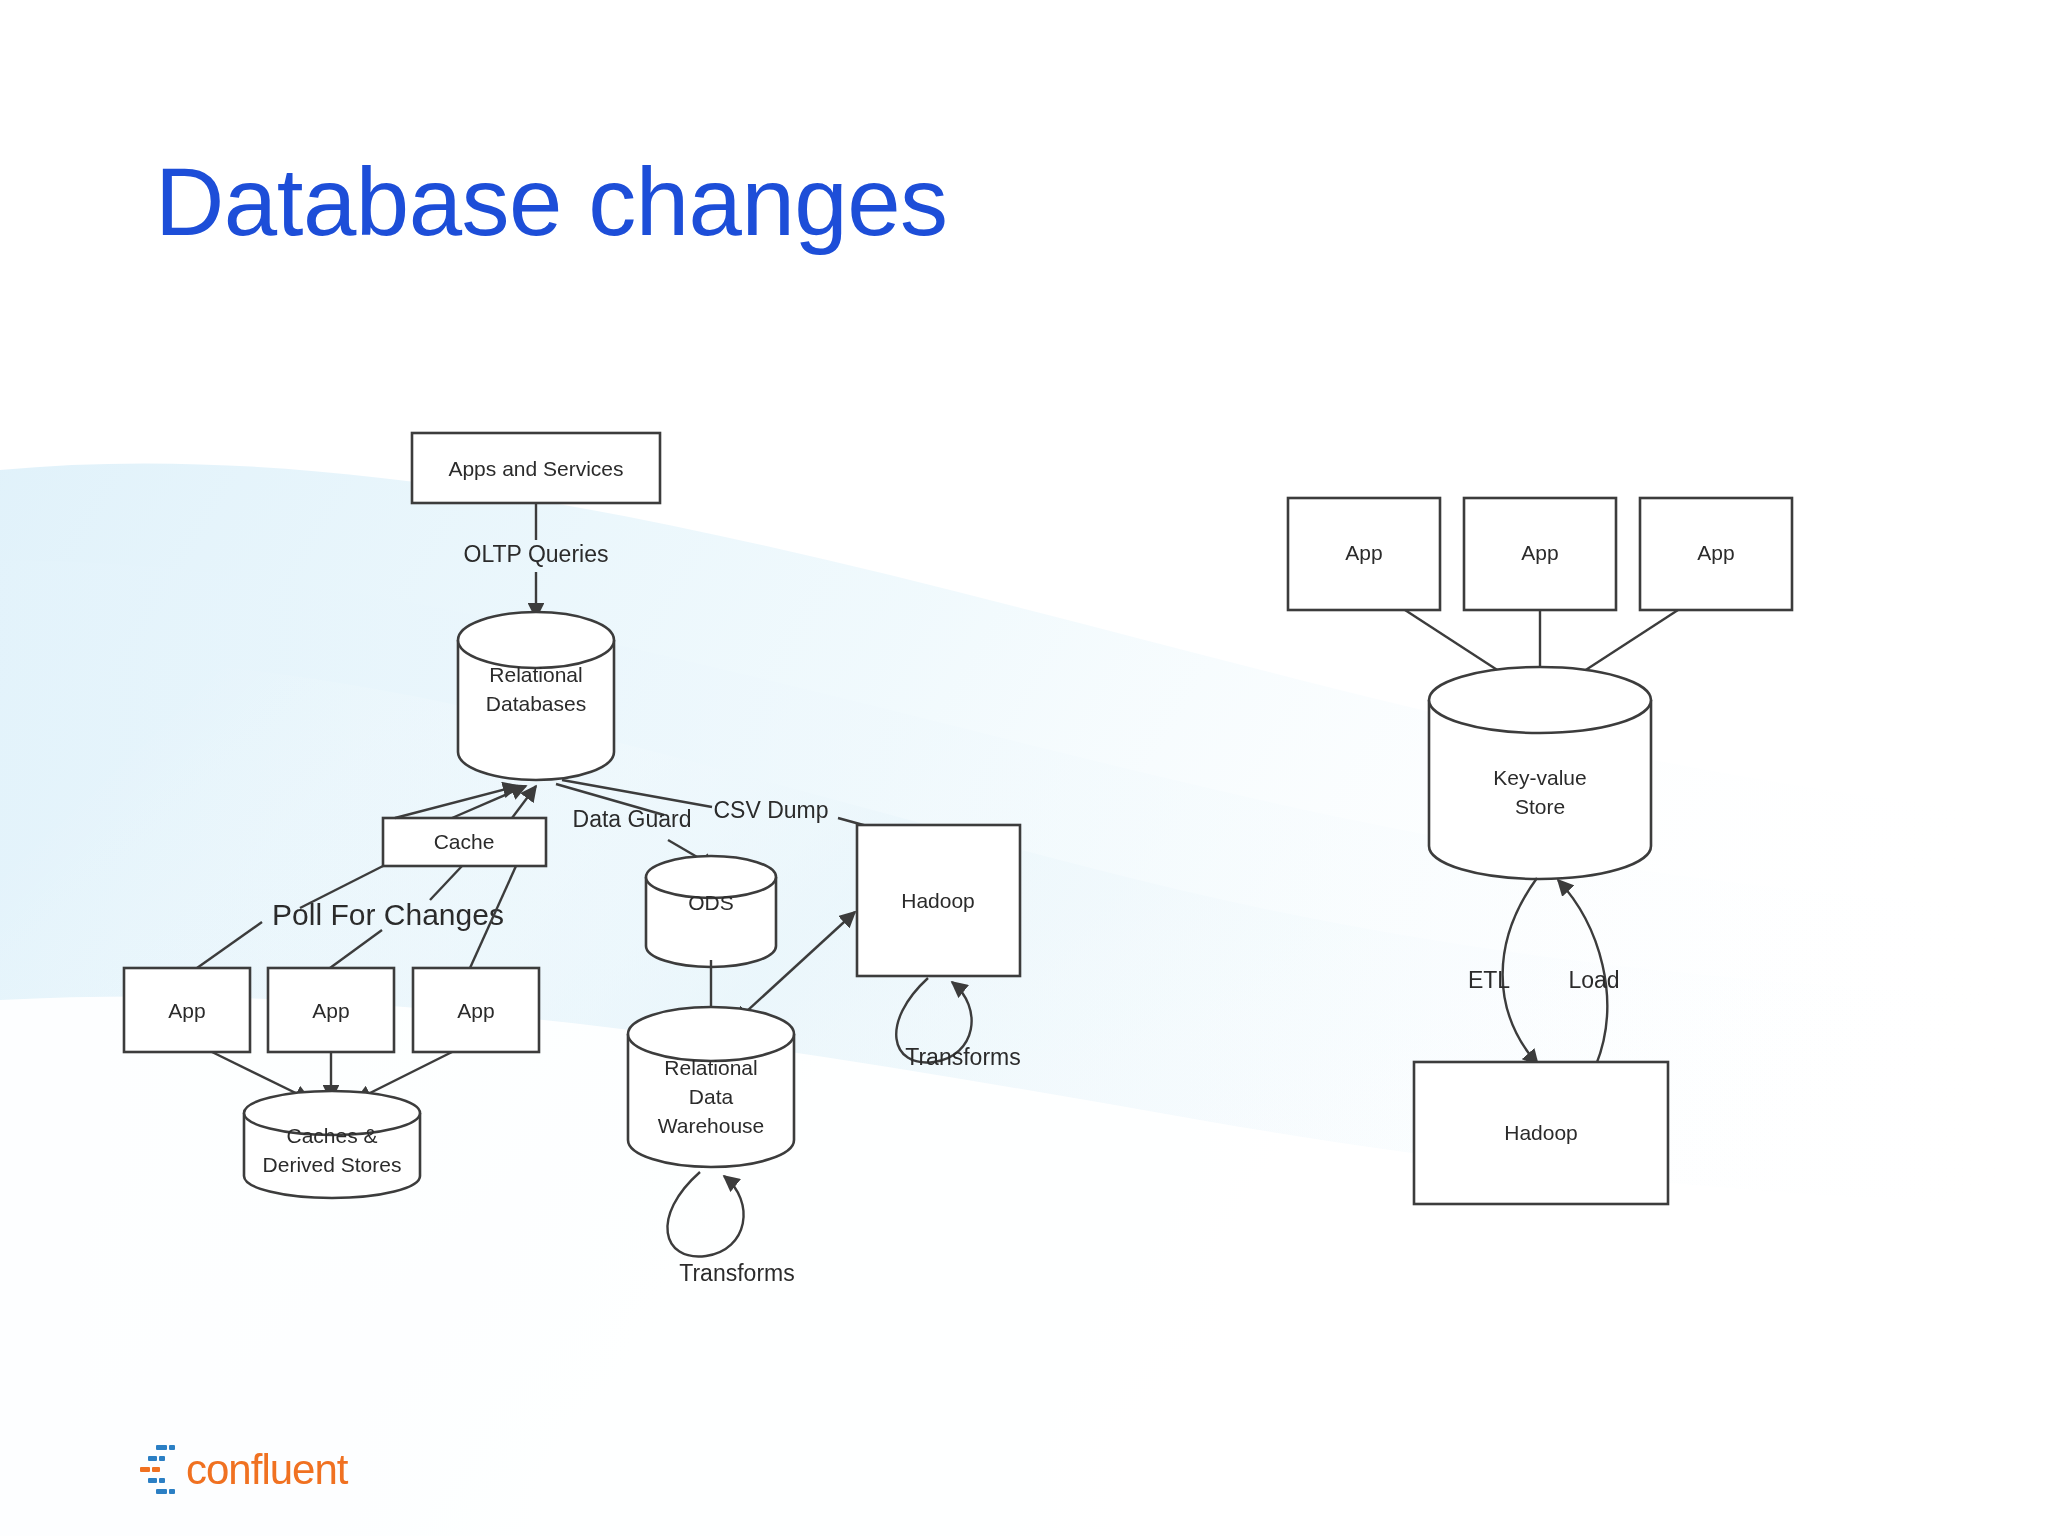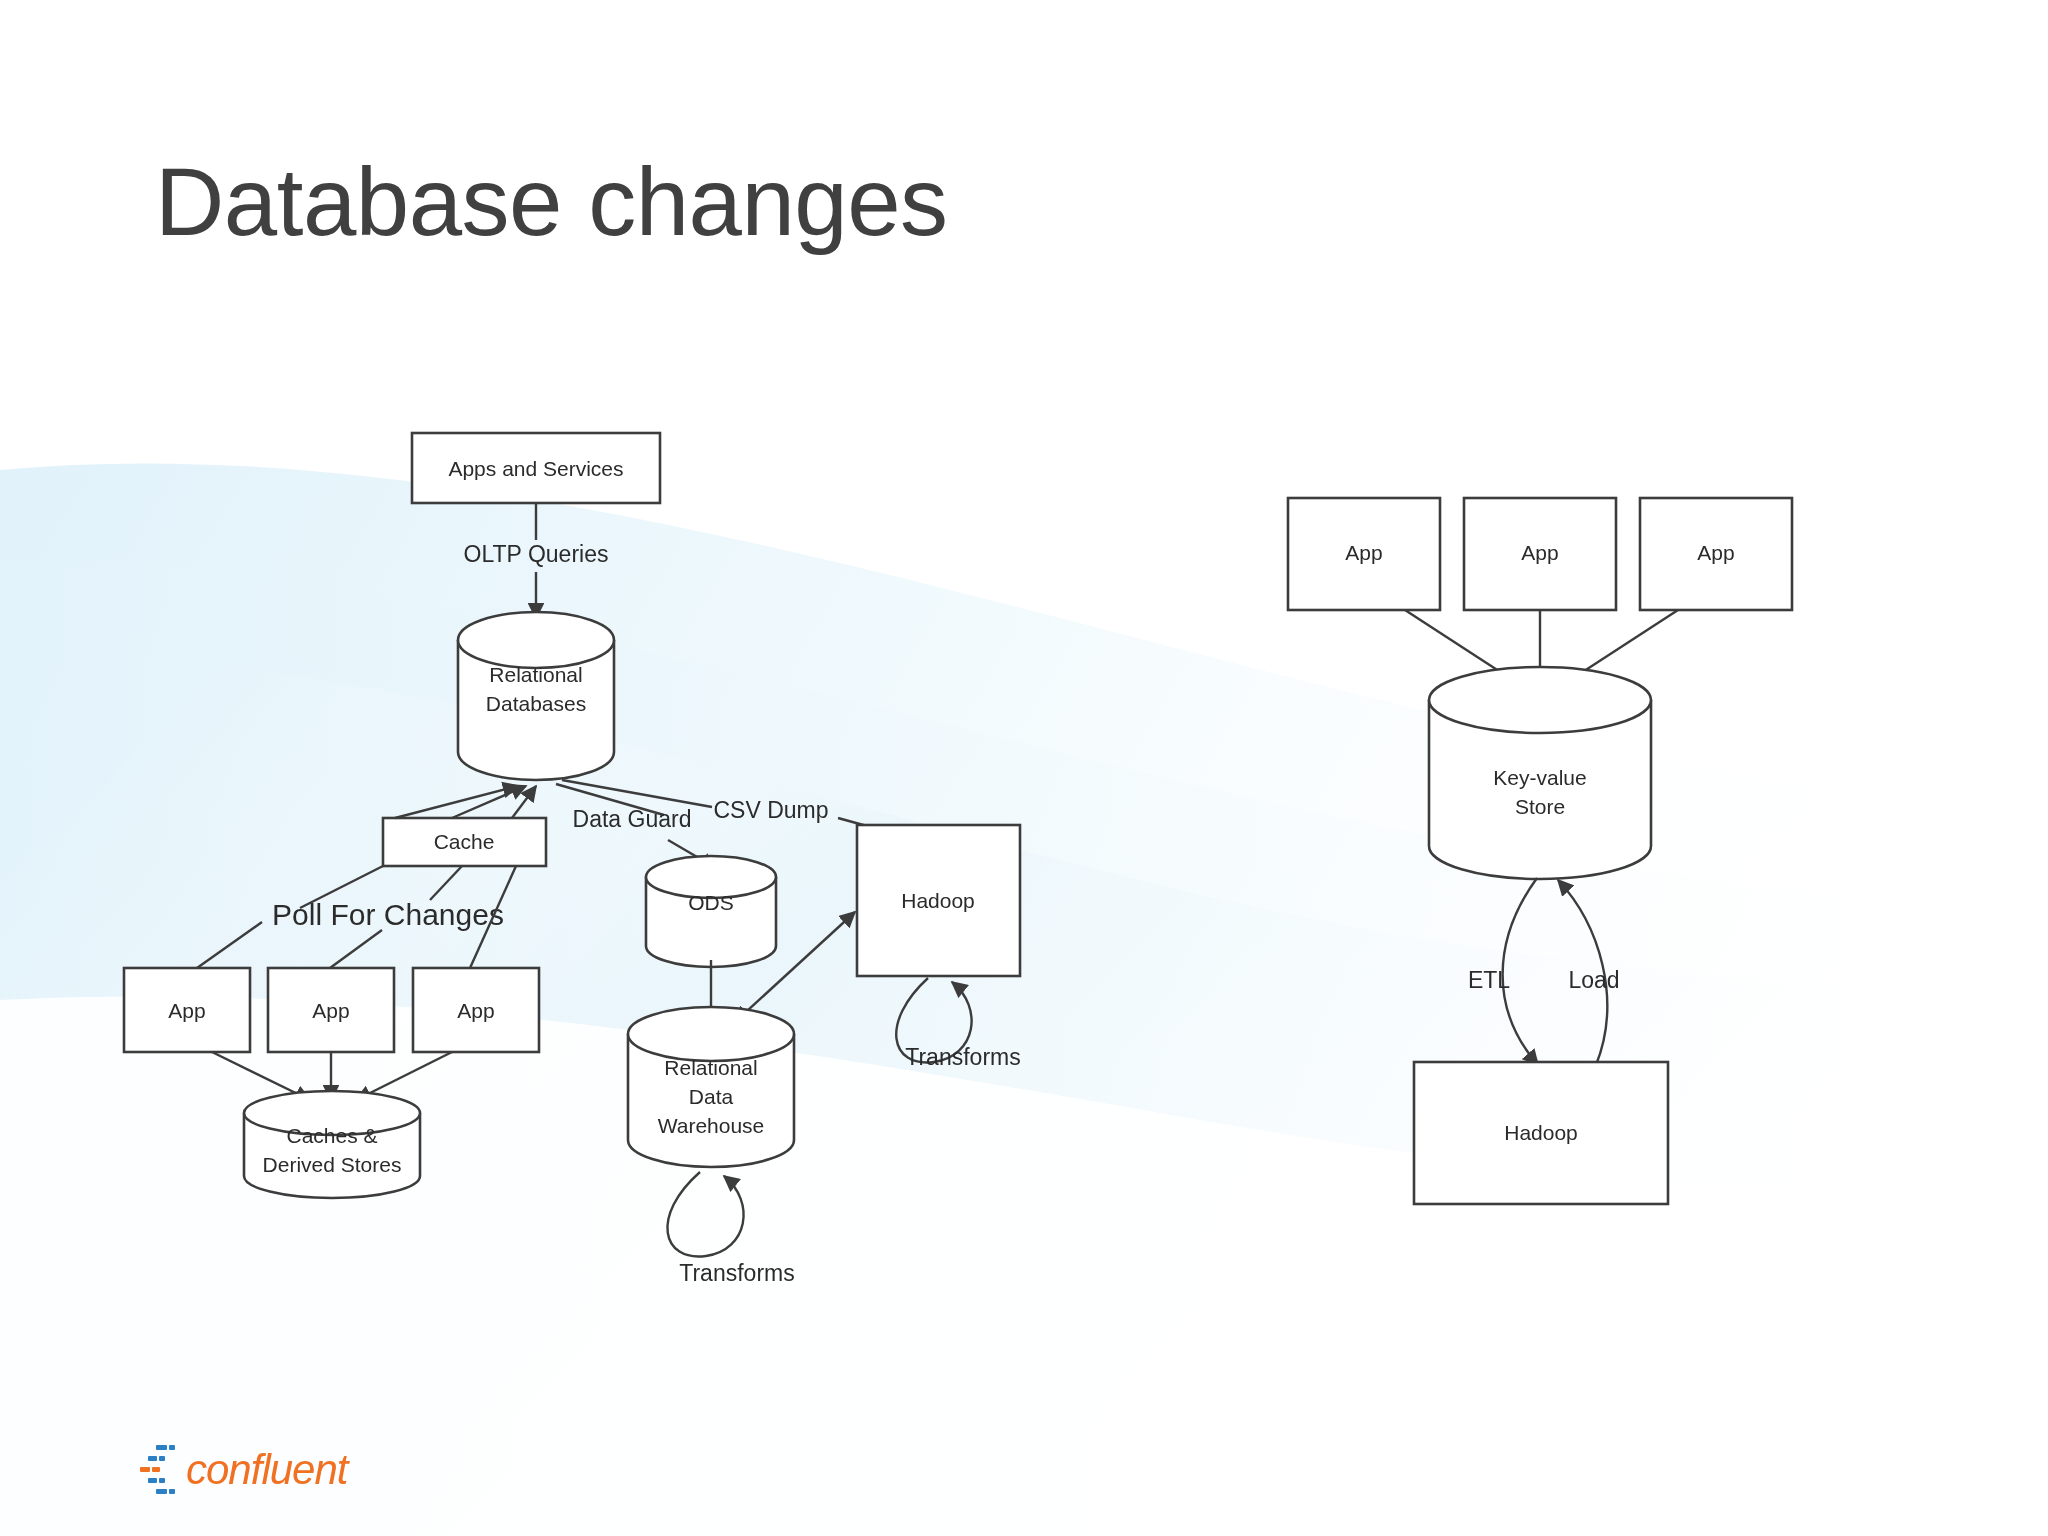--- a/index.html
+++ b/index.html
@@ -14,21 +14,21 @@
   #bg-wave{
     position:absolute;inset:0;
     pointer-events:none;
   }
   
   #slide-title{
     position:absolute;
     left:155px; top:152px;
     font-size:96px;
     font-weight:400;
-    color:#404040;
+    color:#1d4ed8;
     letter-spacing:-0.5px;
     line-height:1.05;
     white-space:nowrap;
   }
   
   #diagram{
     position:absolute;
     left:0; top:0;
     width:2048px;height:1536px;
   }
@@ -46,21 +46,20 @@
     display:flex; align-items:center; gap:6px;
   }
   #logo-mark{ width:40px;height:52px; }
   #logo-word{
     font-family:"Liberation Sans", sans-serif;
     font-size:42px;
     color:#f07121;
     letter-spacing:-1px;
     line-height:1;
     font-weight:400;
-    font-style:italic;
   }
 </style>
 </head>
 <body>
 
 <svg id="bg-wave" viewBox="0 0 2048 1536" preserveAspectRatio="none">
   <defs>
     <linearGradient id="wgrad" x1="0" y1="0" x2="1" y2="0.3">
       <stop offset="0%" stop-color="#dff1fa" stop-opacity="0.95"></stop>
       <stop offset="45%" stop-color="#eaf7fc" stop-opacity="0.7"></stop>

